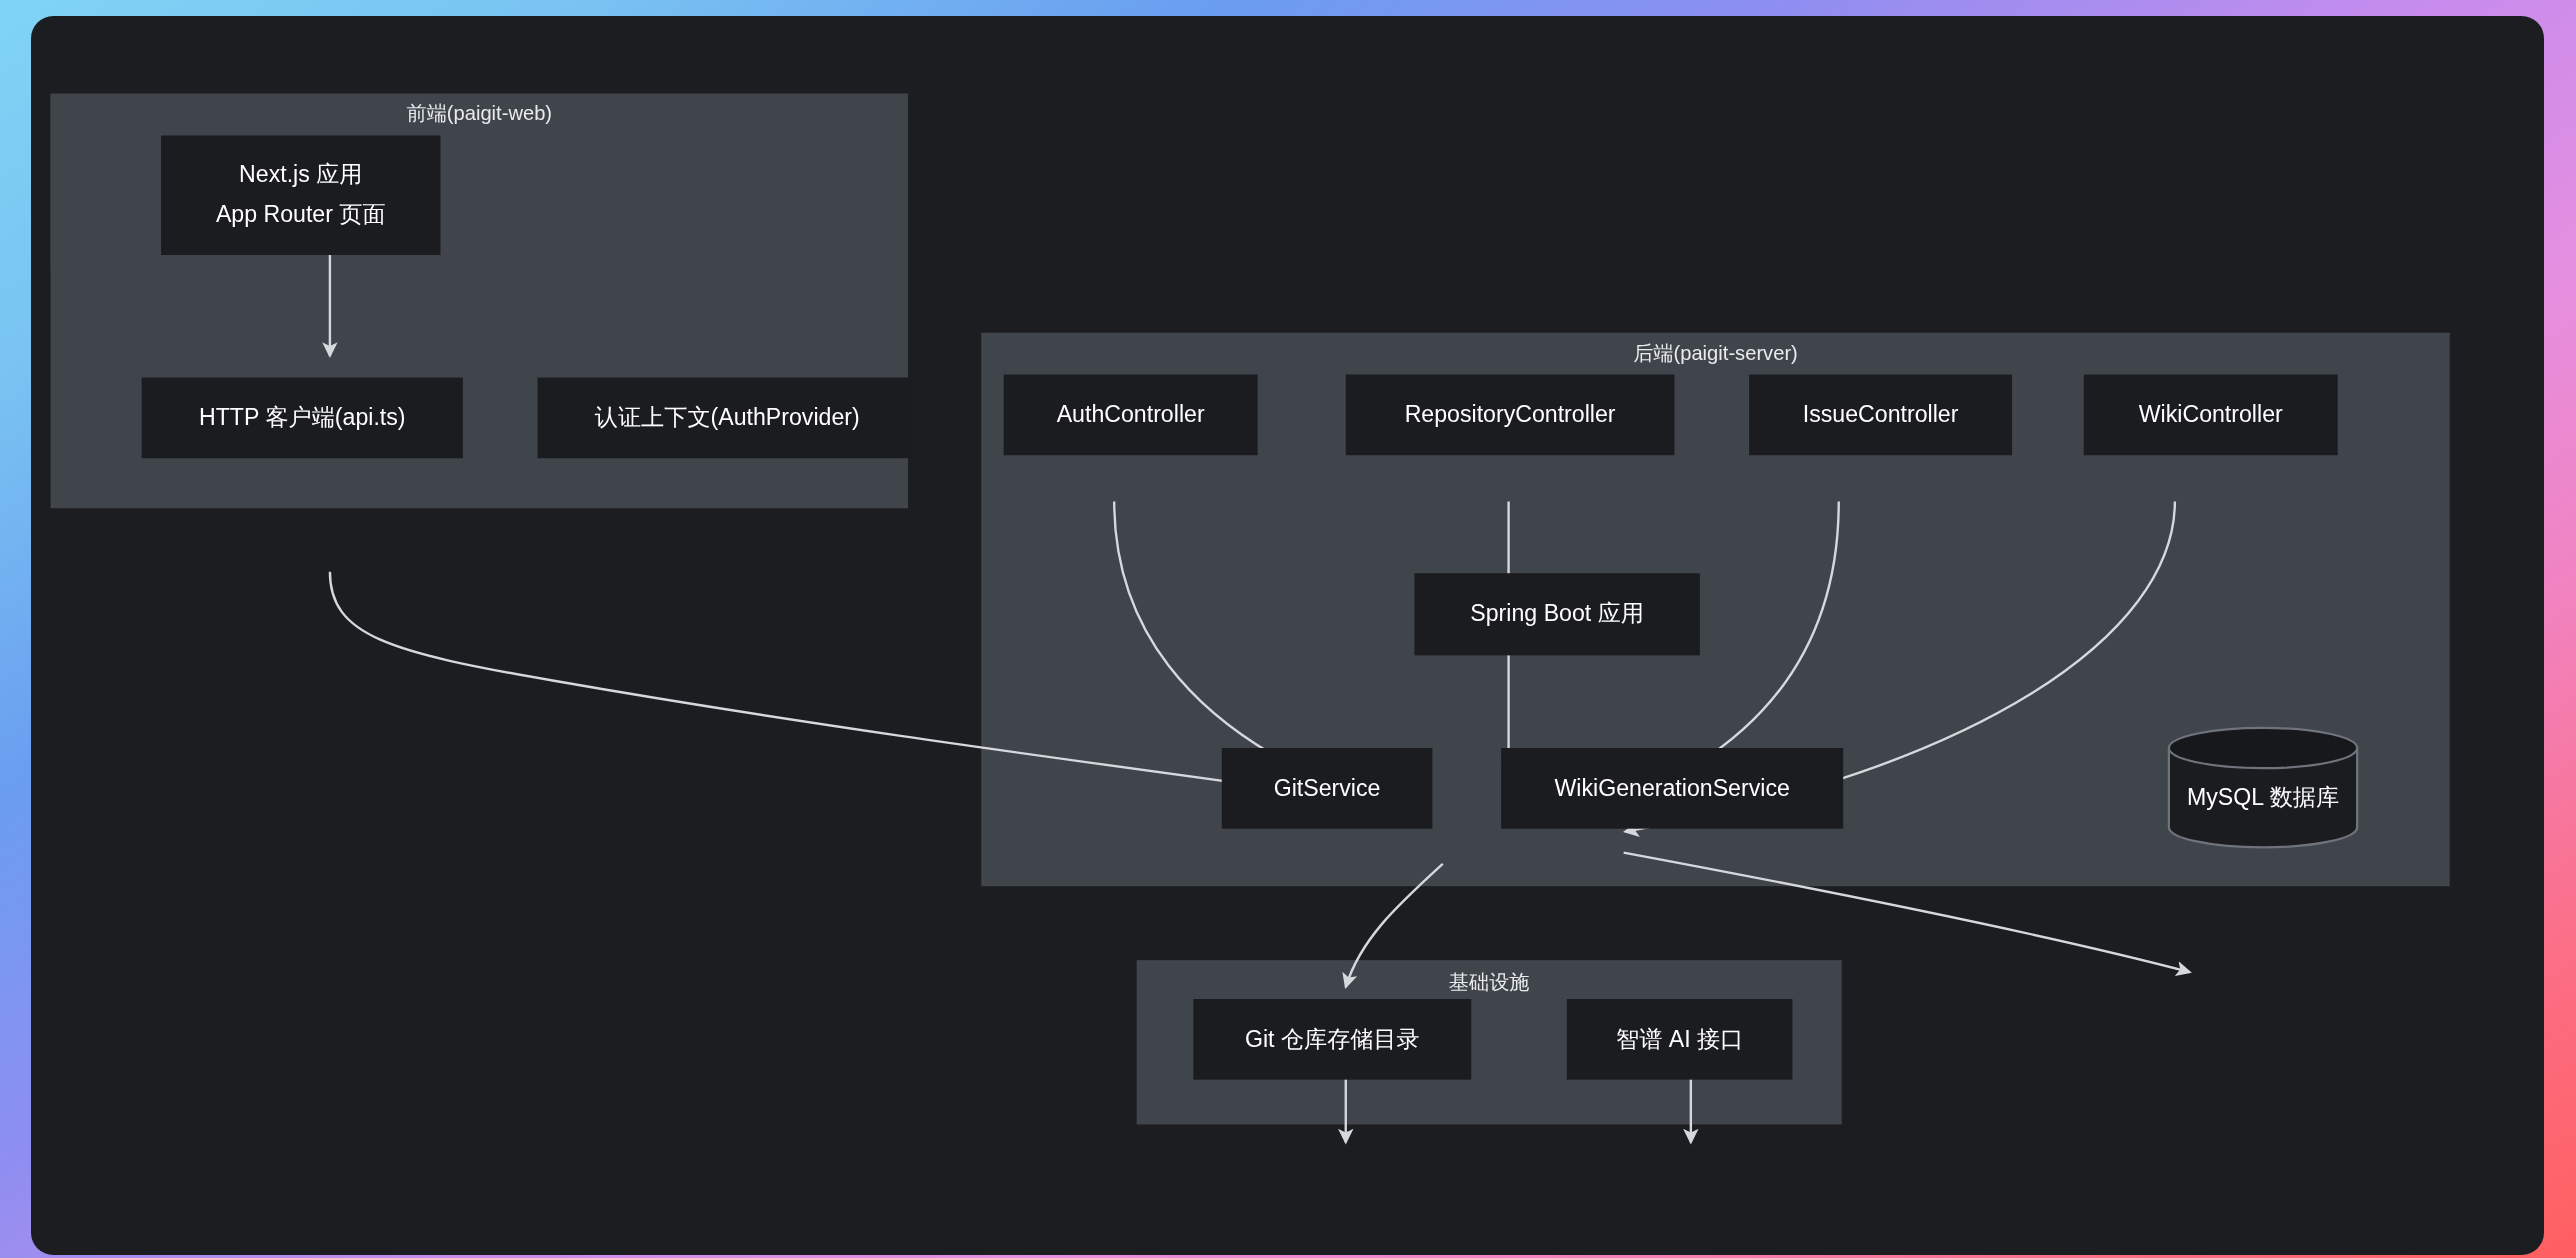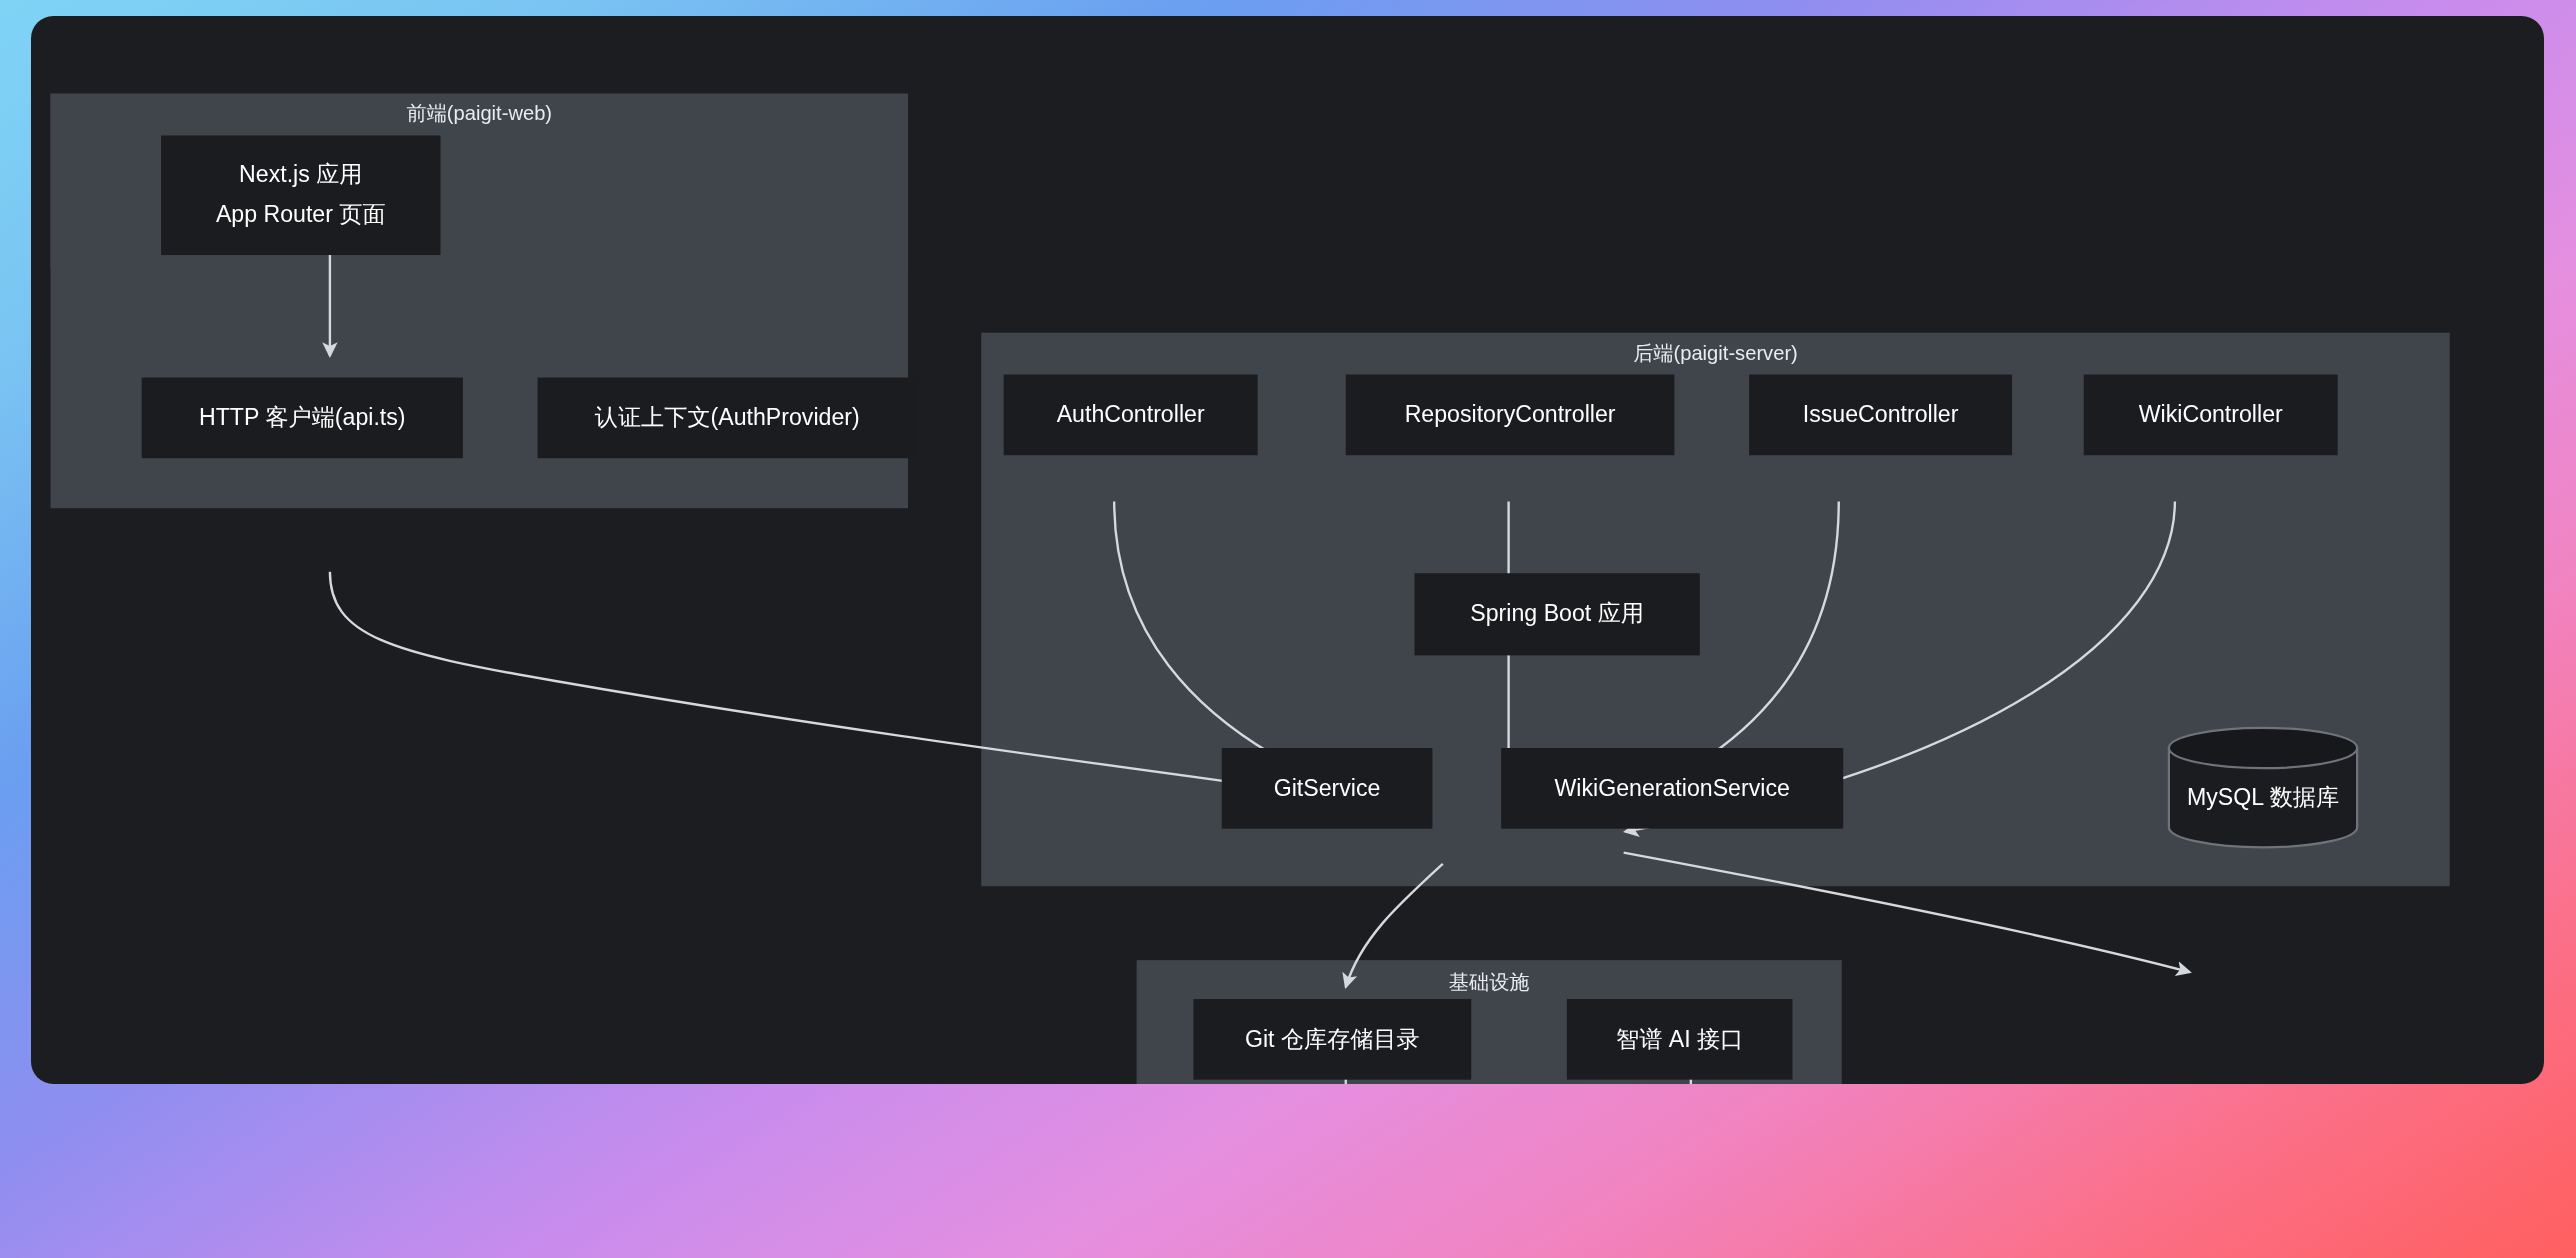--- a/index.html
+++ b/index.html
@@ -26,21 +26,21 @@
         #e58fe0 66%,
         #f183c0 77%,
         #fb6f87 89%,
         #ff5f5f 100%);
   }
   #canvas {
     position: absolute;
     left: 31px;
     top: 16.4px;
     width: 2513px;
-    height: 1068px;
+    height: 1239px;
     background: #1c1d20;
     border-radius: 22.4px;
     overflow: hidden;
   }
   svg.diagram {
     position: absolute;
     left: 0;
     top: 0;
     width: 2513px;
     height: 1225px;

